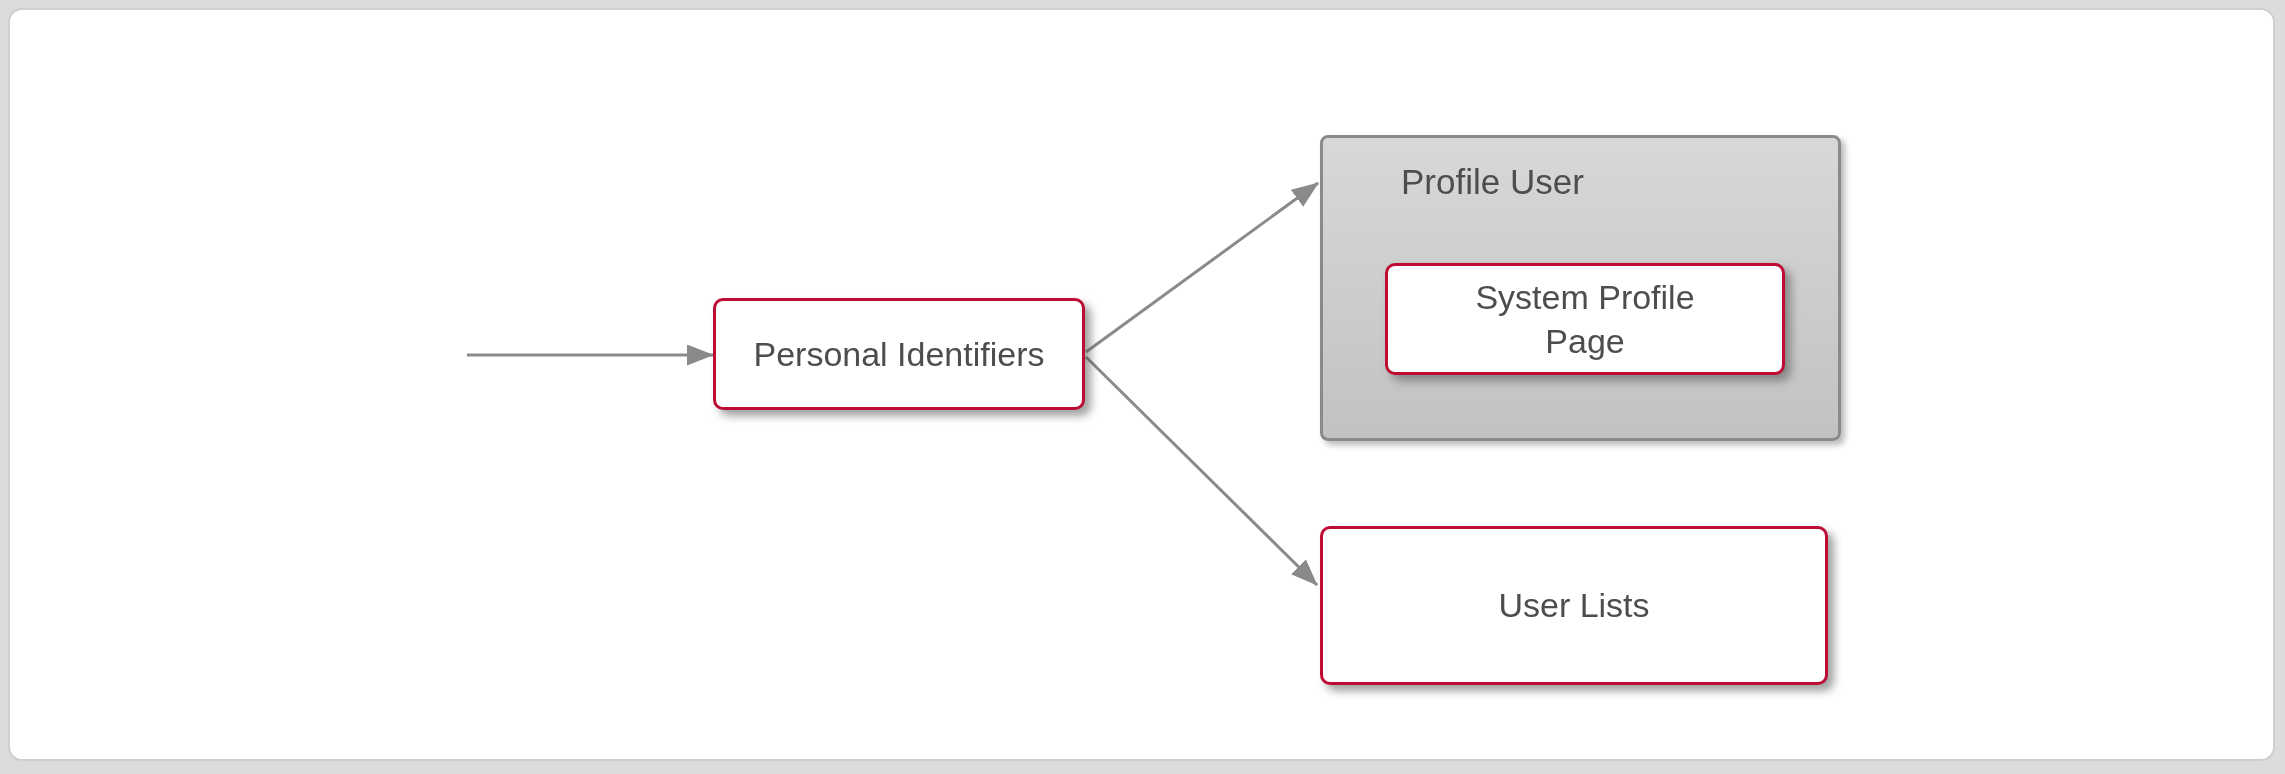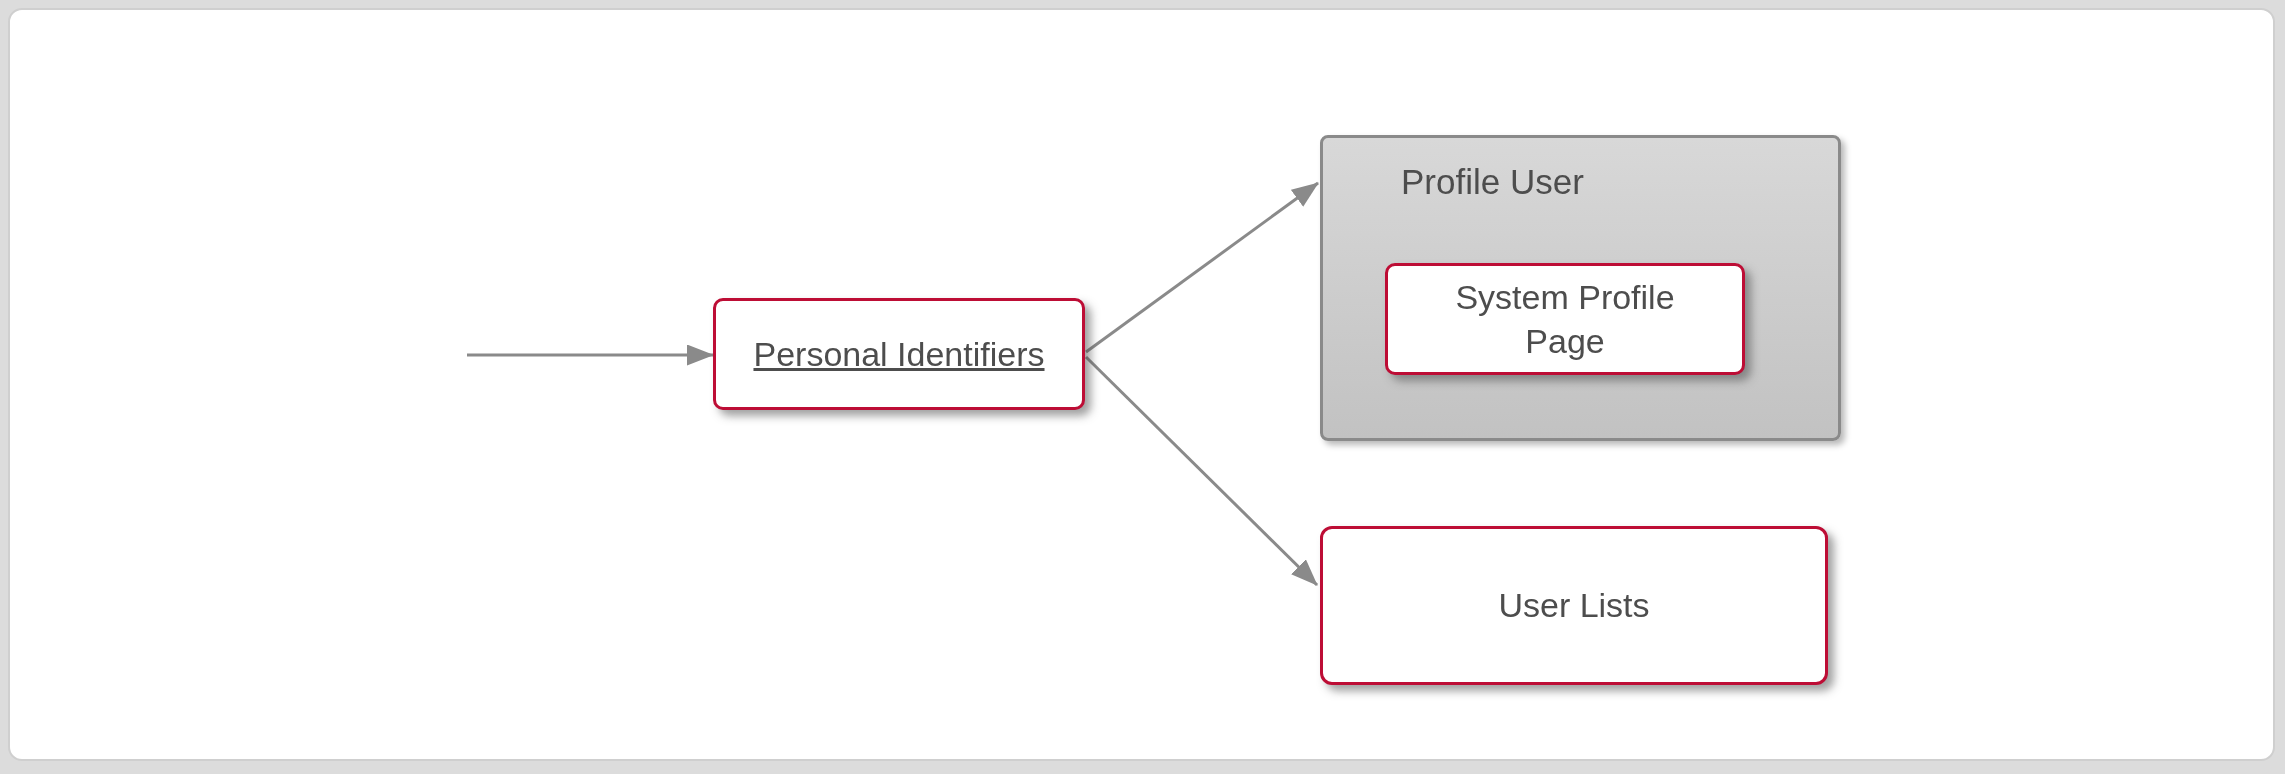--- a/index.html
+++ b/index.html
@@ -50,23 +50,23 @@
     box-shadow:6px 6px 8px rgba(70,70,70,0.5);
     display:flex;
     align-items:center;
     justify-content:center;
     text-align:center;
     font-size:34px;
     line-height:1.3;
     color:var(--node-text);
   }
   #node-selection-lists   { left:93px;   top:298px; width:372px; height:112px; }
-  #node-personal-identifiers{ left:713px; top:298px; width:372px; height:112px;text-decoration:underline; }
-  #node-system-profile-page { left:1385px; top:263px; width:360px; height:112px; padding:0 52px; z-index:3; }
-  #node-user-lists        { left:1320px; top:526px; width:508px; height:159px;border-radius:12px; }
+  #node-personal-identifiers{ left:713px; top:298px; width:372px; height:112px; }
+  #node-system-profile-page { left:1385px; top:263px; width:400px; height:112px; padding:0 52px; z-index:3; }
+  #node-user-lists        { left:1320px; top:526px; width:508px; height:159px; }
   .cluster{
     position:absolute;
     left:1320px; top:135px;
     width:521px; height:306px;
     box-sizing:border-box;
     background:linear-gradient(to bottom, var(--cluster-bg-top), var(--cluster-bg-bottom));
     border:3px solid var(--cluster-border);
     border-radius:8px;
     box-shadow:4px 4px 6px rgba(0,0,0,0.28);
     z-index:2;

